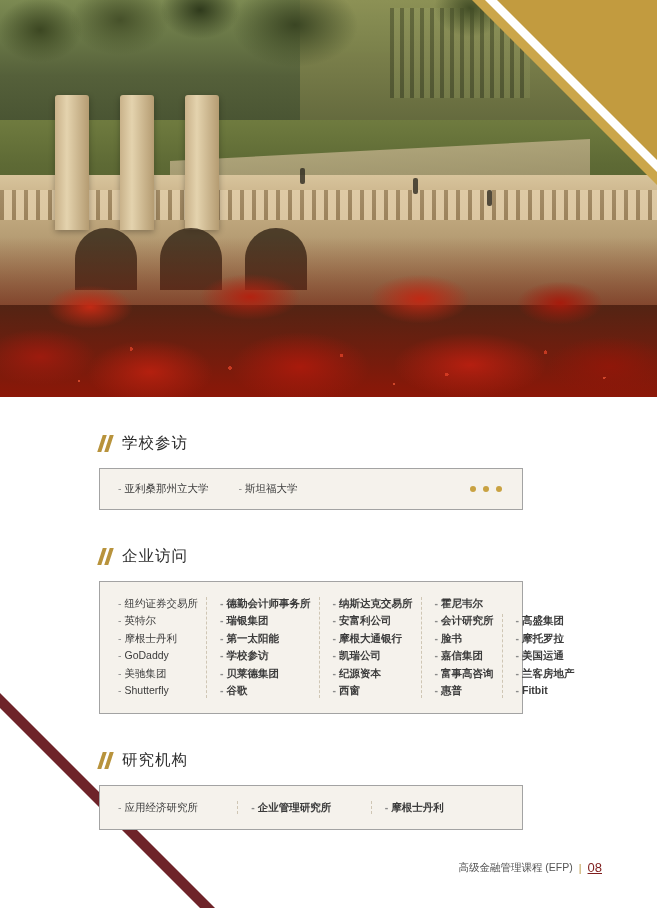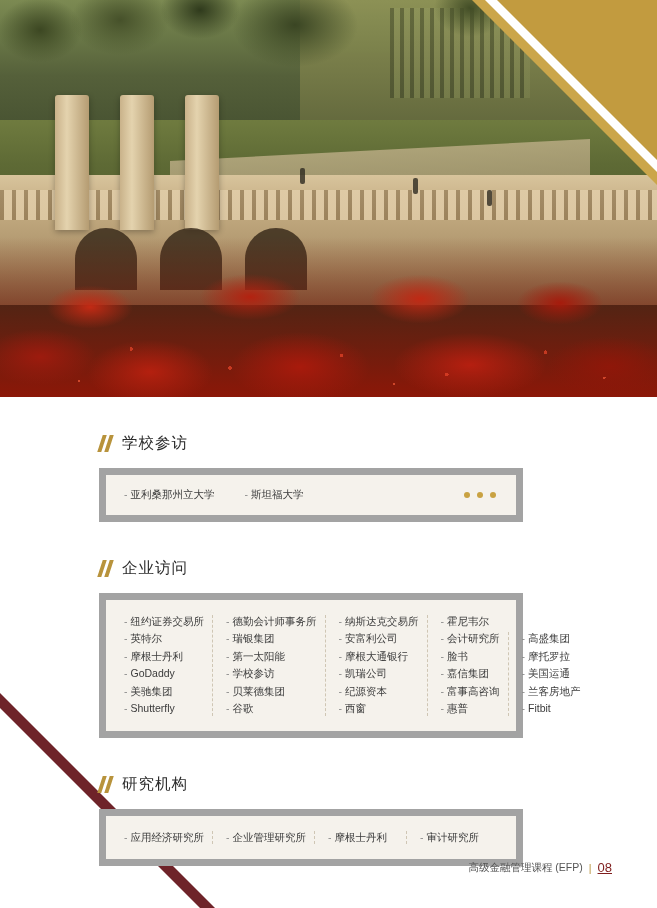--- a/index.html
+++ b/index.html
@@ -250,36 +250,37 @@
   .section-title {
     font-size: 15.5px;
     color: #2b2b2b;
     letter-spacing: 1px;
     font-weight: normal;
   }
 
   .card {
     margin: 0 54px 0 52px;
     background: #f5f2ec;
-    border: 7px solid #a3a3a3;
+    border: 1px solid #a3a3a3;
     padding: 13px 18px;
     box-sizing: border-box;
     position: relative;
   }
   .cols {
     display: flex;
     align-items: flex-end;
   }
   .col {
     flex: 1 1 0;
     padding-right: 8px;
     position: relative;
   }
   .col + .col {
     padding-left: 14px;
+    font-weight: bold;
   }
   .col + .col:before {
     content: "";
     position: absolute;
     left: 0;
     top: 2px;
     bottom: 2px;
     border-left: 1px dashed #cfc6b4;
   }
   .item {
@@ -312,21 +313,21 @@
   .dot {
     width: 6px; height: 6px;
     border-radius: 50%;
     background: #c8a council;
   }
   .dot { background: #c9a242; }
 
   
   .footer {
     position: absolute;
-    right: 45px;
+    right: 55px;
     bottom: 33px;
     display: flex;
     align-items: center;
     font-size: 10.5px;
     color: #555;
     z-index: 12;
   }
   .footer-sep {
     color: #b8933c;
     margin: 0 6px;
@@ -446,23 +447,20 @@
         <div class="cols">
           <div class="col">
             <div class="item"><span class="dash">-</span><span>应用经济研究所</span></div>
           </div>
           <div class="col">
             <div class="item"><span class="dash">-</span><span>企业管理研究所</span></div>
           </div>
           <div class="col">
             <div class="item"><span class="dash">-</span><span>摩根士丹利</span></div>
           </div>
-          <div class="col">
-            <div class="item"><span class="dash">-</span><span>审计研究所</span></div>
-          </div>
         </div>
       </div>
     </div>
 
   </div>
 
   <div class="footer">
     <span>高级金融管理课程 (EFP)</span>
     <span class="footer-sep">|</span>
     <span class="footer-page">08</span>

